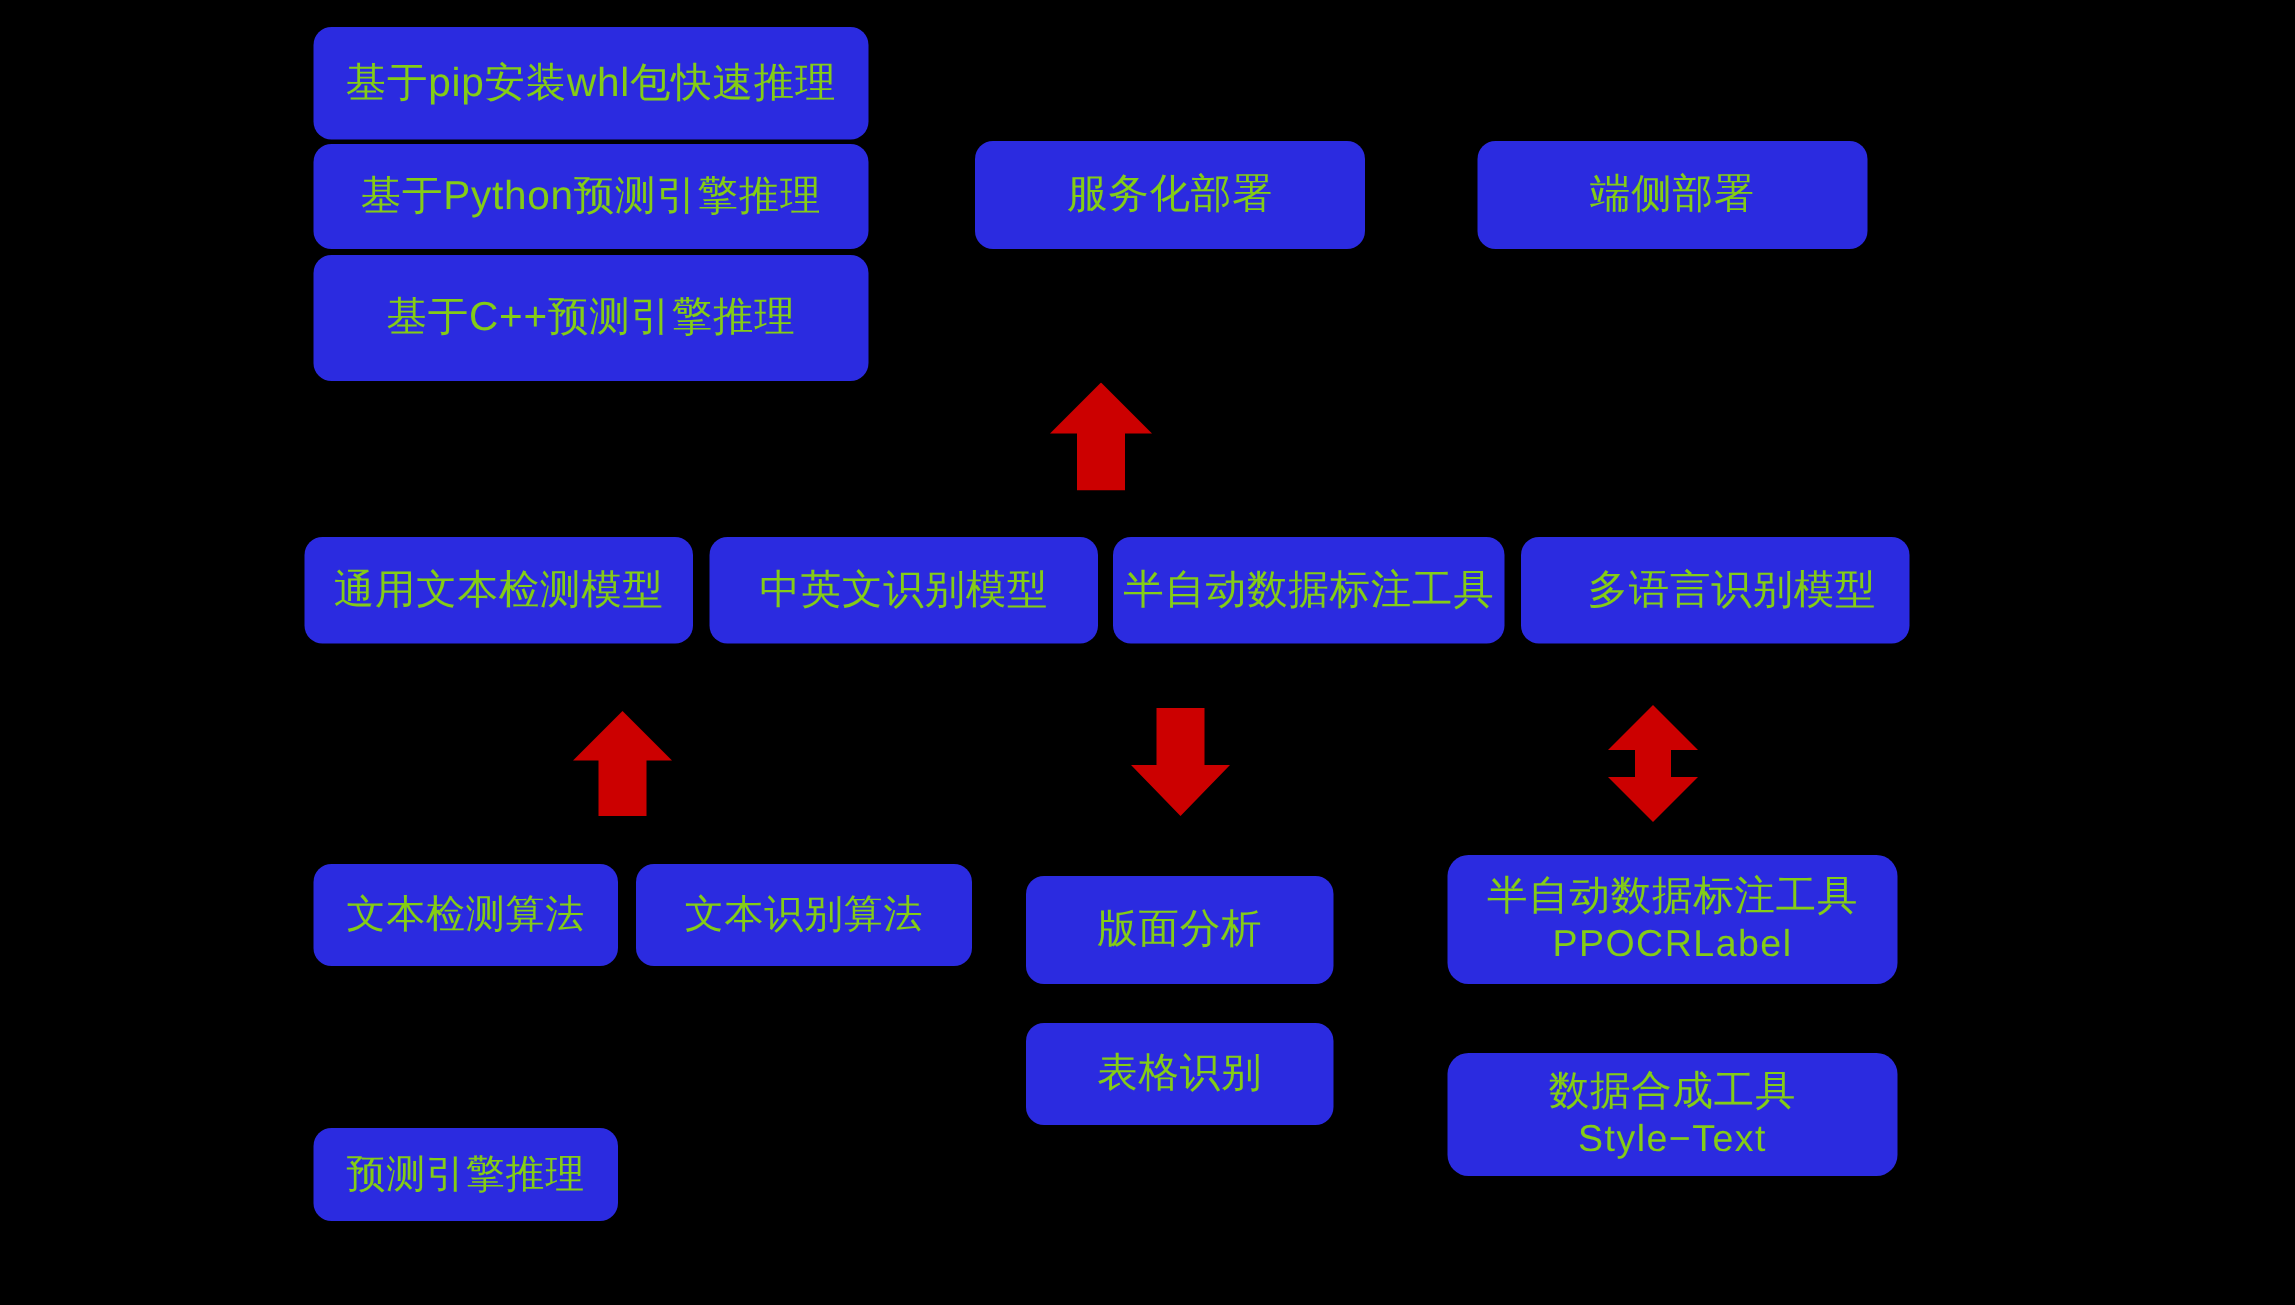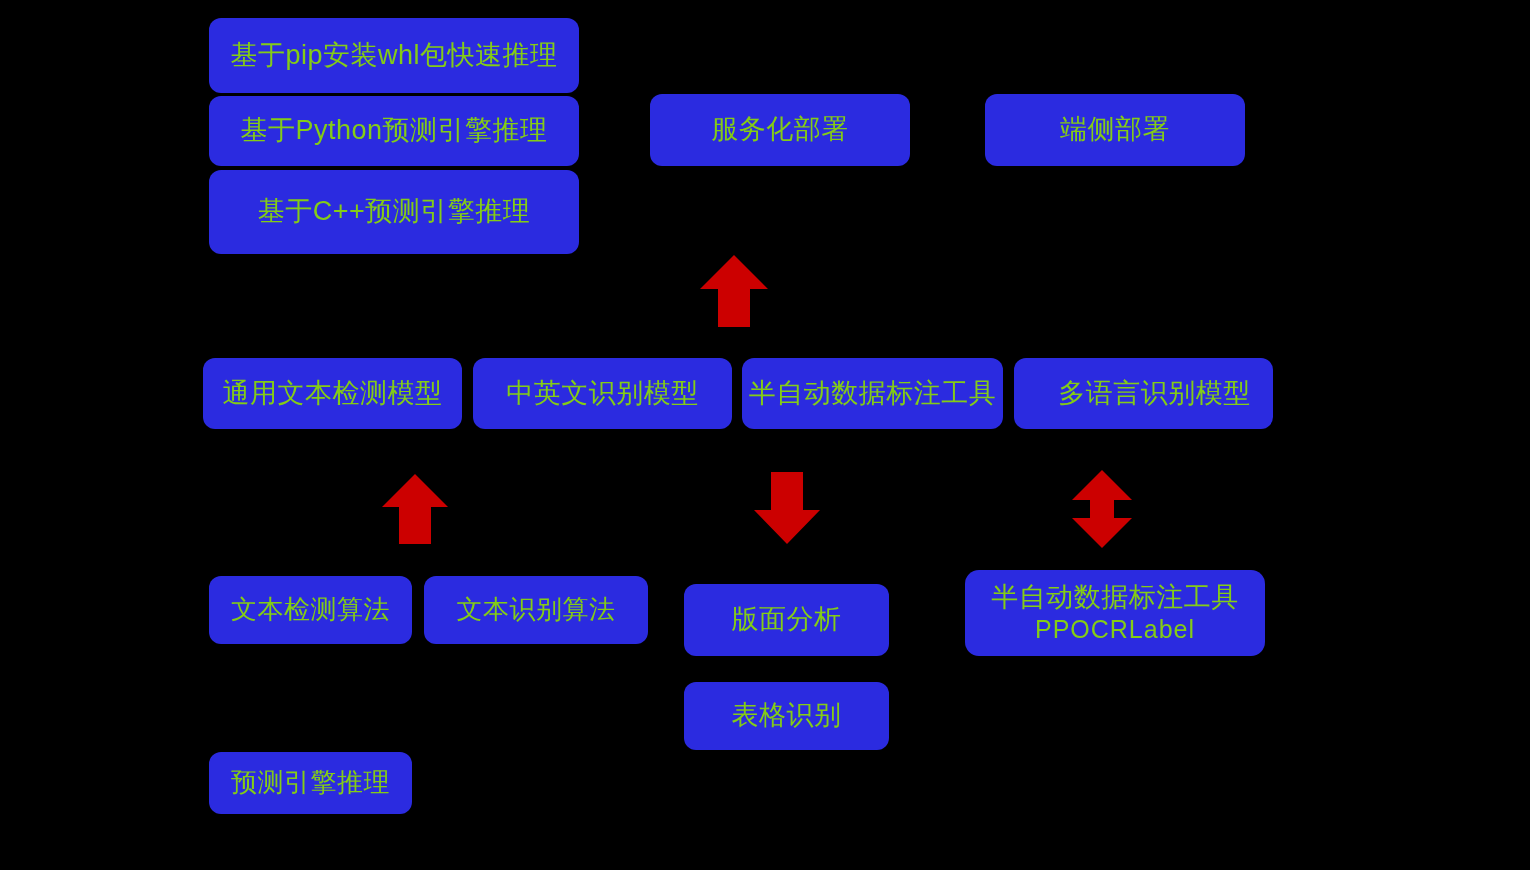--- a/index.html
+++ b/index.html
@@ -138,14 +138,18 @@
 
   <div class="node" style="left:684px; top:584px; width:205px; height:72px;">
     <span class="line1">版面分析</span>
   </div>
 
   <div class="node tall" style="left:965px; top:570px; width:300px; height:86px;">
     <span class="line1">半自动数据标注工具</span>
     <span class="line2">PPOCRLabel</span>
   </div>
 
+  <div class="node tall" style="left:965px; top:702px; width:300px; height:82px;">
+    <span class="line1">数据合成工具</span>
+    <span class="line2">Style−Text</span>
+  </div>
 
 </div>
 
 </body></html>

